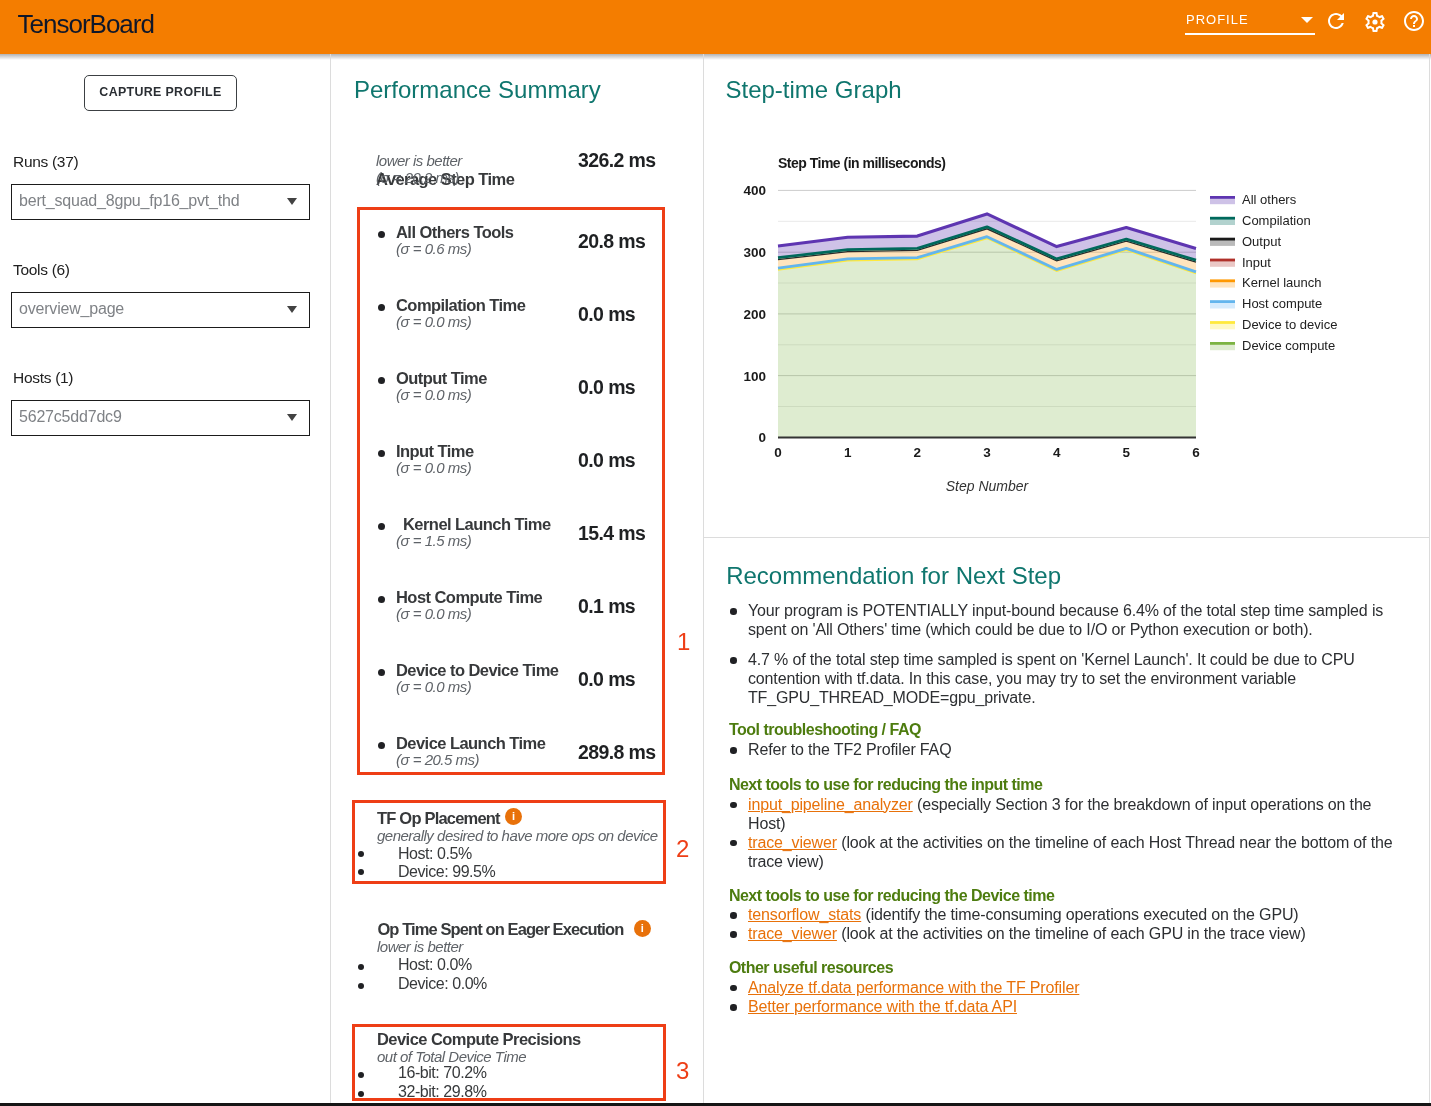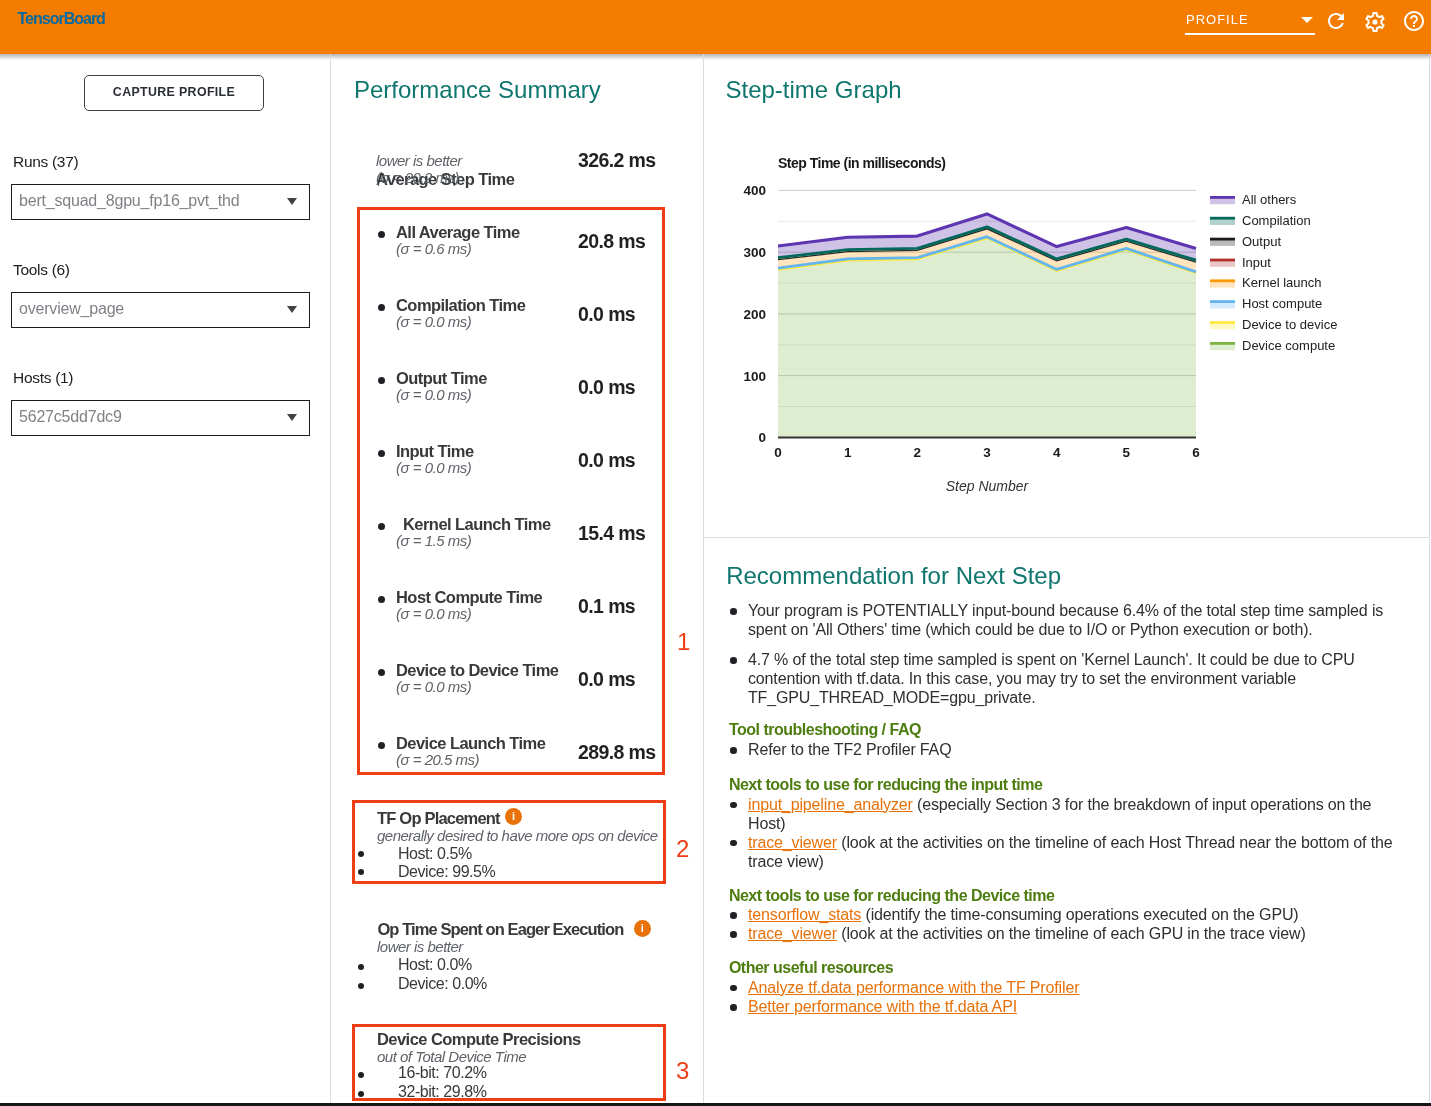--- a/index.html
+++ b/index.html
@@ -23,41 +23,41 @@
   .info { position:absolute; border-radius:50%; background:#e8710a; color:#fff;
       font-size:11px; font-weight:700; text-align:center; font-style:normal; }
   .rec { font-size:16px; color:#2d2f32; letter-spacing:-0.15px; line-height:19px; }
   .recb { font-size:16px; color:#4d7c0f; font-weight:700; letter-spacing:-0.5px; line-height:19px;text-align:right; }
   .lnk { color:#e8710a; text-decoration:underline; }
 </style>
 </head>
 <body>
 <div id="page">
 <div id="topbar"></div>
-<div class="abs" style="left:17.5px; top:10.5px; font-size:16px; font-weight:700; letter-spacing:-1px; color:#0369a1;">TensorBoard</div>
+<div class="abs" style="left:17.5px; top:10.5px; font-size:26px; font-weight:400; letter-spacing:-1px; color:#0f172a;">TensorBoard</div>
 <div id="hdr-shadow"></div>
 <div class="abs" style="left:1186px; top:13px; color:#fff; font-size:13px; letter-spacing:1px;">PROFILE</div>
 <div class="abs" style="left:1185px; top:33px; width:130px; height:1.5px; background:#fff;"></div>
 <div class="abs" style="left:1300.5px; top:16.5px; width:0; height:0; border-left:6px solid transparent; border-right:6px solid transparent; border-top:6px solid #fff;"></div>
 <svg class="abs" style="left:1324px; top:9px;" width="24" height="24" viewBox="0 0 24 24" fill="#fff">
       <path d="M17.65 6.35C16.2 4.9 14.21 4 12 4c-4.42 0-7.99 3.58-8 8s3.57 8 7.99 8c3.73 0 6.84-2.55 7.73-6h-2.08c-.82 2.33-3.04 4-5.65 4-3.31 0-6-2.69-6-6s2.69-6 6-6c1.66 0 3.14.69 4.22 1.78L13 11h7V4l-2.35 2.35z"></path>
     </svg>
 <svg class="abs" style="left:1363px; top:9.5px;" width="24" height="24" viewBox="0 0 24 24" fill="#fff">
       <path d="M19.43 12.98c.04-.32.07-.64.07-.98 0-.34-.03-.66-.07-.98l2.11-1.65c.19-.15.24-.42.12-.64l-2-3.46c-.09-.16-.26-.25-.44-.25-.06 0-.12.01-.17.03l-2.49 1c-.52-.4-1.08-.73-1.69-.98l-.38-2.65C14.46 2.18 14.25 2 14 2h-4c-.25 0-.46.18-.49.42l-.38 2.65c-.61.25-1.17.59-1.69.98l-2.49-1c-.06-.02-.12-.03-.18-.03-.17 0-.34.09-.43.25l-2 3.46c-.13.22-.07.49.12.64l2.11 1.65c-.04.32-.07.65-.07.98 0 .33.03.66.07.98l-2.11 1.65c-.19.15-.24.42-.12.64l2 3.46c.09.16.26.25.44.25.06 0 .12-.01.17-.03l2.49-1c.52.4 1.08.73 1.69.98l.38 2.65c.03.24.24.42.49.42h4c.25 0 .46-.18.49-.42l.38-2.65c.61-.25 1.17-.59 1.69-.98l2.49 1c.06.02.12.03.18.03.17 0 .34-.09.43-.25l2-3.46c.12-.22.07-.49-.12-.64l-2.11-1.65zm-1.98-1.71c.04.31.05.52.05.73 0 .21-.02.43-.05.73l-.14 1.13.89.7 1.08.84-.7 1.21-1.27-.51-1.04-.42-.9.68c-.43.32-.84.56-1.25.73l-1.06.43-.16 1.13-.2 1.35h-1.4l-.19-1.35-.16-1.13-1.06-.43c-.43-.18-.83-.41-1.23-.71l-.91-.7-1.06.43-1.27.51-.7-1.21 1.08-.84.89-.7-.14-1.13c-.03-.31-.05-.54-.05-.74s.02-.43.05-.73l.14-1.13-.89-.7-1.08-.84.7-1.21 1.27.51 1.04.42.9-.68c.43-.32.84-.56 1.25-.73l1.06-.43.16-1.13.2-1.35h1.39l.19 1.35.16 1.13 1.06.43c.43.18.83.41 1.23.71l.91.7 1.06-.43 1.27-.51.7 1.21-1.07.85-.89.7.14 1.13z"></path>
       <circle cx="12" cy="12" r="2.6"></circle>
     </svg>
 <svg class="abs" style="left:1402px; top:9px;" width="24" height="24" viewBox="0 0 24 24" fill="#fff">
       <path d="M11 18h2v-2h-2v2zm1-16C6.48 2 2 6.48 2 12s4.48 10 10 10 10-4.48 10-10S17.52 2 12 2zm0 18c-4.41 0-8-3.59-8-8s3.59-8 8-8 8 3.59 8 8-3.59 8-8 8zm0-14c-2.21 0-4 1.79-4 4h2c0-1.1.9-2 2-2s2 .9 2 2c0 2-3 1.75-3 5h2c0-2.25 3-2.5 3-5 0-2.21-1.79-4-4-4z"></path>
     </svg>
 <div class="vline" style="left:330px; top:54px; height:1049px;"></div>
 <div class="vline" style="left:703px; top:54px; height:1049px;"></div>
 <div class="vline" style="left:1429px; top:54px; height:1049px;"></div>
 <div class="hline" style="left:704px; top:537px; width:725px;"></div>
 <div style="position:absolute; left:0; top:1103px; width:1431px; height:3px; background:#151515;"></div>
-<div class="abs" style="left:84px; top:74.5px; width:180px; height:36.5px; border:1px solid #3c4043;
+<div class="abs" style="left:84px; top:74.5px; width:153px; height:36.5px; border:1px solid #3c4043;
    border-radius:5px; text-align:center; line-height:32px; font-size:12.4px; font-weight:700;
    letter-spacing:0.35px; color:#2a2e33;">CAPTURE PROFILE</div>
 <div class="abs" style="left:13px; top:154.2px; font-size:15.5px; letter-spacing:-0.3px; color:#212121;">Runs (37)</div>
 <div class="abs" style="left:11px; top:183.5px; width:299px; height:36px; border:1.5px solid #1b1b1b; background:#fff;"></div>
 <div class="abs" style="left:19px; top:192.5px; font-size:16px; letter-spacing:-0.2px; color:#7f8286;">bert_squad_8gpu_fp16_pvt_thd</div>
 <div class="abs" style="left:287px; top:198.0px; width:0; height:0; border-left:5.75px solid transparent; border-right:5.75px solid transparent; border-top:7px solid #424242;"></div>
 <div class="abs" style="left:13px; top:262.2px; font-size:15.5px; letter-spacing:-0.3px; color:#212121;">Tools (6)</div>
 <div class="abs" style="left:11px; top:291.5px; width:299px; height:36px; border:1.5px solid #1b1b1b; background:#fff;"></div>
 <div class="abs" style="left:19px; top:300.5px; font-size:16px; letter-spacing:-0.2px; color:#7f8286;">overview_page</div>
 <div class="abs" style="left:287px; top:306.0px; width:0; height:0; border-left:5.75px solid transparent; border-right:5.75px solid transparent; border-top:7px solid #424242;"></div>
@@ -66,21 +66,21 @@
 <div class="abs" style="left:19px; top:408.5px; font-size:16px; letter-spacing:-0.2px; color:#7f8286;">5627c5dd7dc9</div>
 <div class="abs" style="left:287px; top:414.0px; width:0; height:0; border-left:5.75px solid transparent; border-right:5.75px solid transparent; border-top:7px solid #424242;"></div>
 <div class="abs h2" style="left:354px; top:78px;">Performance Summary</div>
 <div class="abs itemtitle" style="left:376px; top:151px;margin-top:20px;">Average Step Time</div>
 <div class="abs sigma" style="left:376px; top:153px;">lower is better</div>
 <div class="abs sigma" style="left:376px; top:170px;">(σ = 20.2 ms)</div>
 <div class="abs msval" style="left:578px; top:150.5px;">326.2 ms</div>
 <div class="redbox" style="left:357px; top:207px; width:308px; height:568px;"></div>
 <div class="rednum" style="left:677px; top:629.5px;">1</div>
 <div class="dot" style="left:378px; top:231px; width:7px; height:7px;"></div>
-<div class="abs itemtitle" style="left:396px; top:224px;">All Average Time</div>
+<div class="abs itemtitle" style="left:396px; top:224px;">All Others Tools</div>
 <div class="abs sigma" style="left:396px; top:241.2px;">(σ = 0.6 ms)</div>
 <div class="abs msval" style="left:578px; top:231.5px;">20.8 ms</div>
 <div class="dot" style="left:378px; top:304px; width:7px; height:7px;"></div>
 <div class="abs itemtitle" style="left:396px; top:297px;">Compilation Time</div>
 <div class="abs sigma" style="left:396px; top:314.2px;">(σ = 0.0 ms)</div>
 <div class="abs msval" style="left:578px; top:304.5px;">0.0 ms</div>
 <div class="dot" style="left:378px; top:377px; width:7px; height:7px;"></div>
 <div class="abs itemtitle" style="left:396px; top:370px;">Output Time</div>
 <div class="abs sigma" style="left:396px; top:387.2px;">(σ = 0.0 ms)</div>
 <div class="abs msval" style="left:578px; top:377.5px;">0.0 ms</div>

